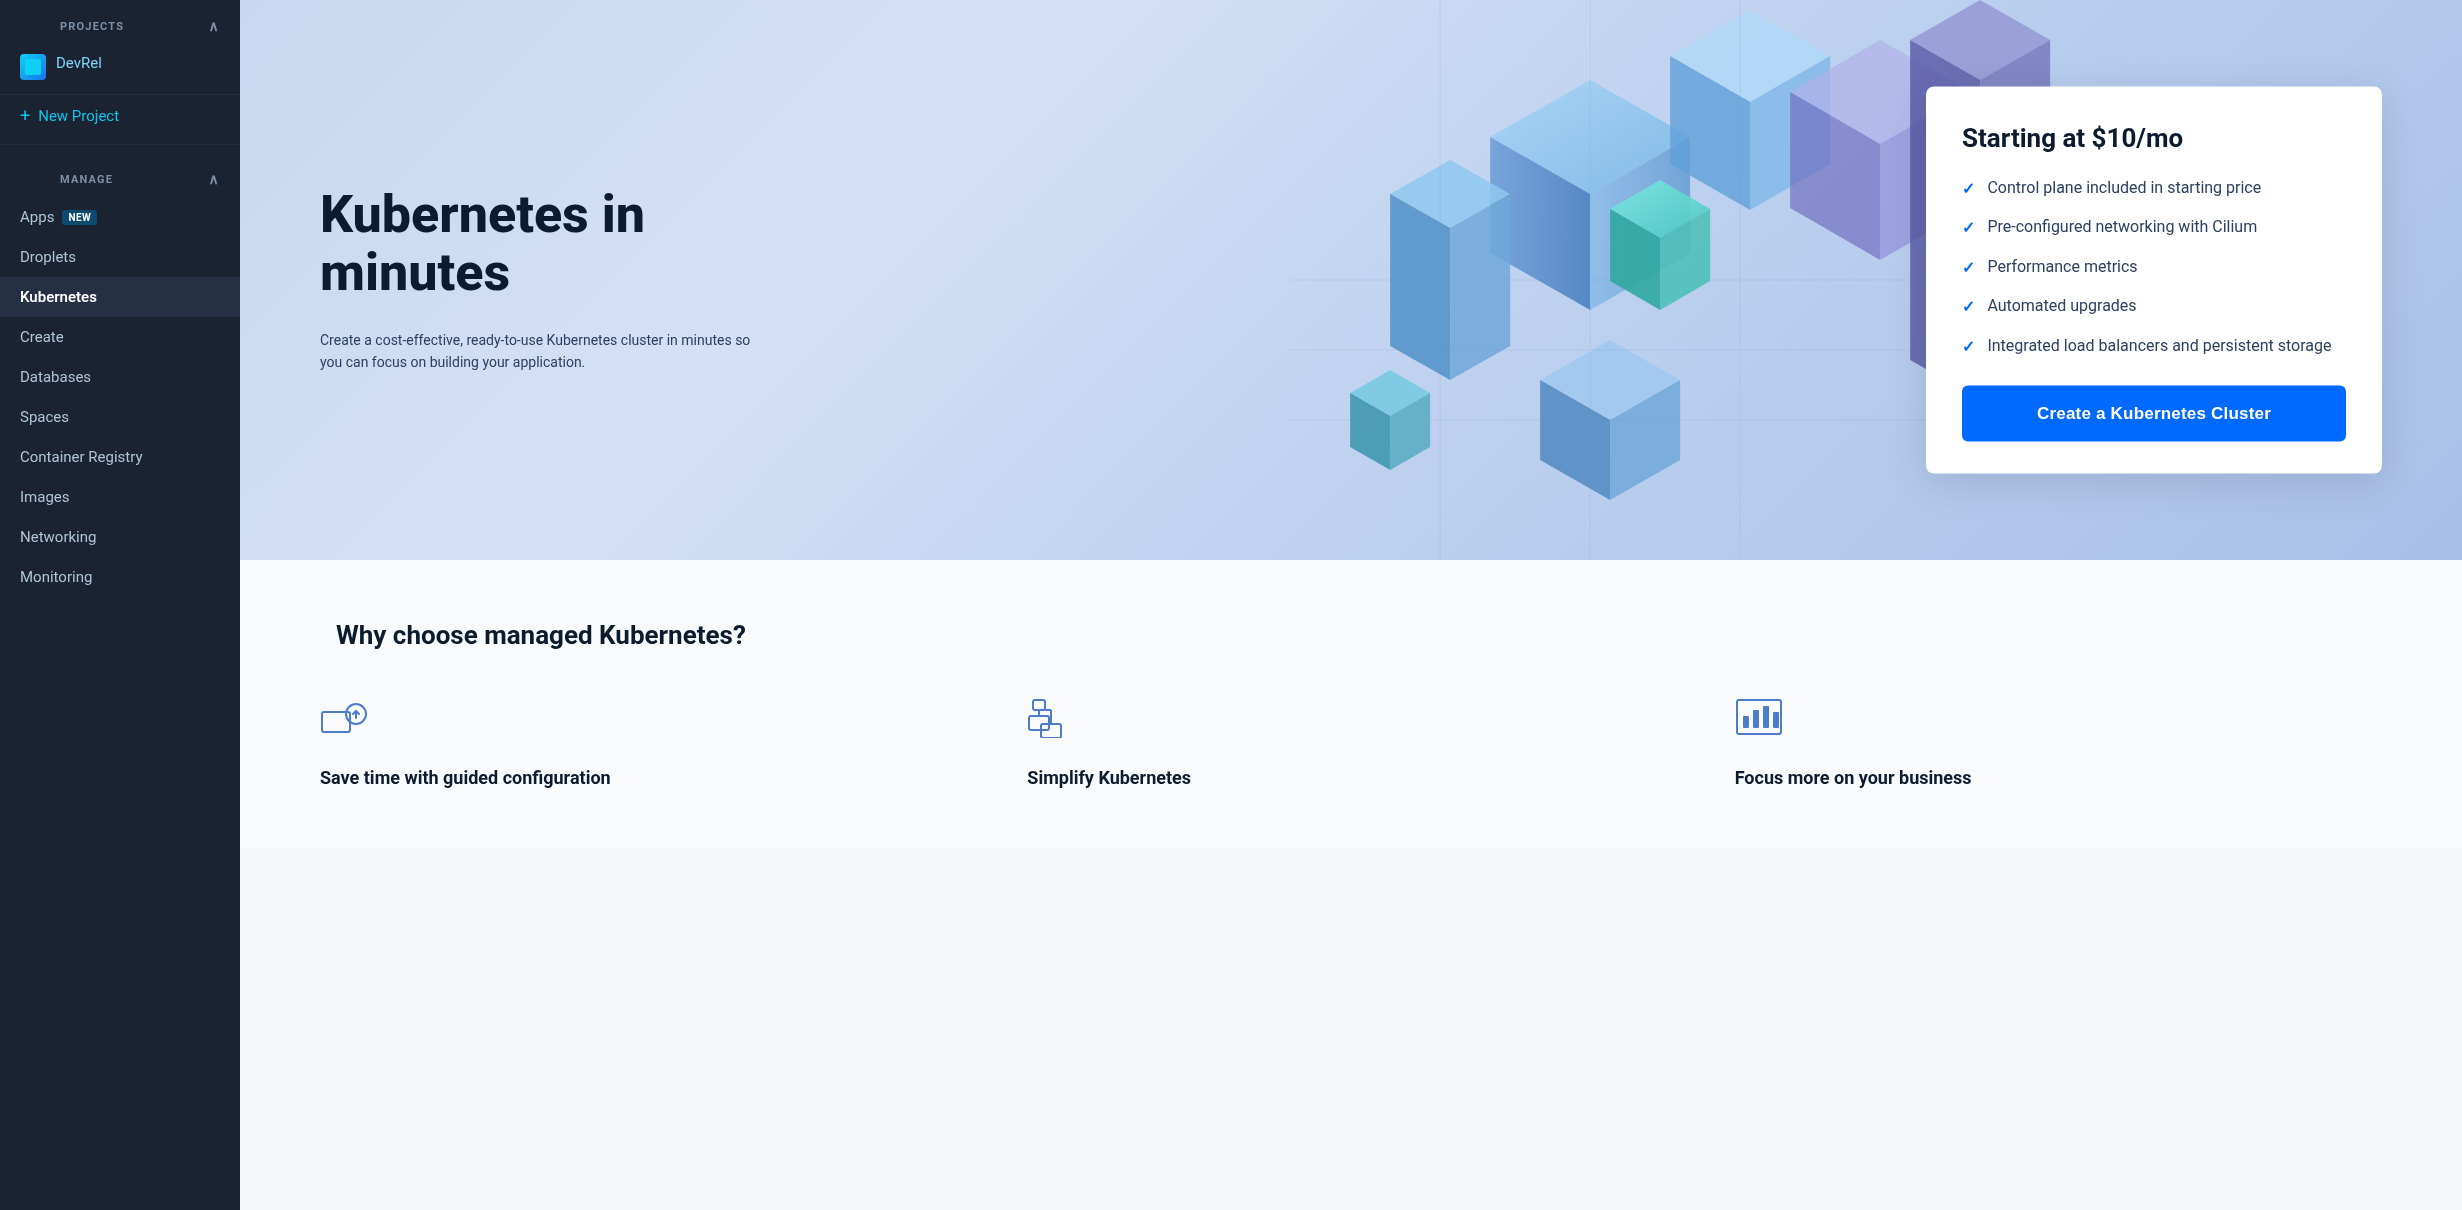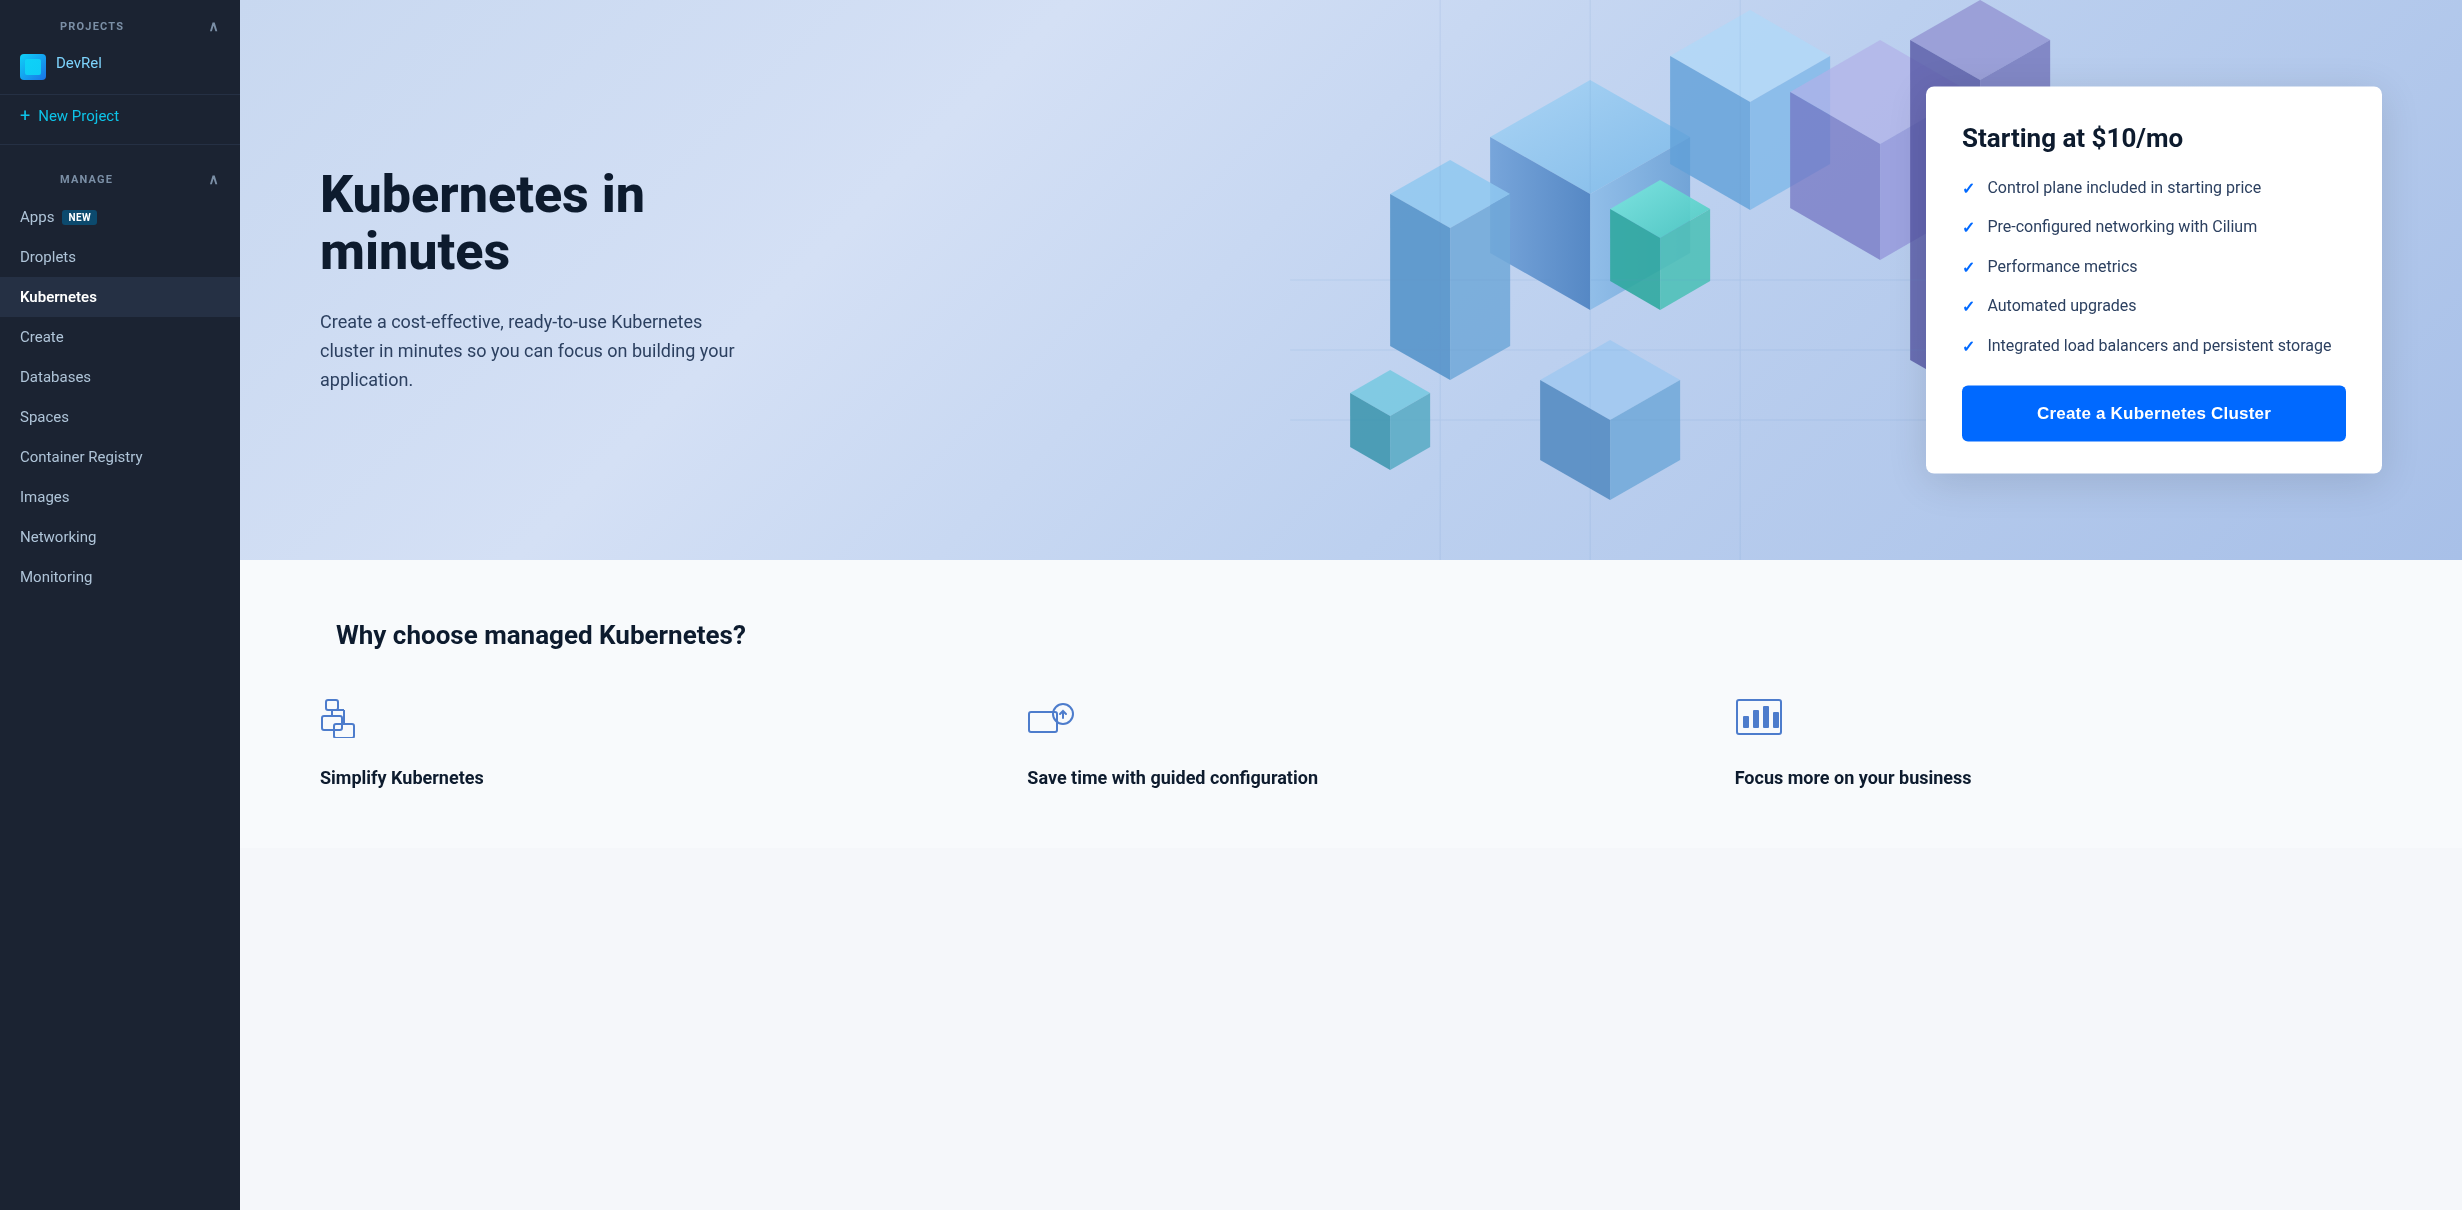--- a/index.html
+++ b/index.html
@@ -136,21 +136,21 @@
       max-width: 520px;
     }
     .hero-title {
       font-size: 52px;
       font-weight: 800;
       color: #0d1b2e;
       line-height: 1.1;
       margin-bottom: 28px;
     }
     .hero-desc {
-      font-size: 18px;
+      font-size: 14px;
       color: #2c4060;
       line-height: 1.6;
       max-width: 440px;
     }
 
     
     .pricing-card {
       position: absolute;
       right: 80px;
       top: 50%;
@@ -410,36 +410,36 @@
       <button class="cta-btn">Create a Kubernetes Cluster</button>
     </div>
   </div>
 
   <div class="why-section">
     <h2 class="why-title">Why choose managed Kubernetes?</h2>
     <div class="features-grid" id="features-grid">
 
     <div class="feature-card">
           <div class="feature-icon"><svg width="48" height="40" viewBox="0 0 48 40" fill="none" xmlns="http://www.w3.org/2000/svg">
+              <rect x="2" y="14" width="28" height="20" rx="2" stroke="#4d7ccc" stroke-width="2" fill="none"></rect>
+              <circle cx="36" cy="16" r="10" stroke="#4d7ccc" stroke-width="2" fill="none"></circle>
+              <path d="M33 16 L36 13 L39 16 M36 13 L36 20" stroke="#4d7ccc" stroke-width="2" stroke-linecap="round"></path>
+            </svg></div>
+          <div class="feature-card-title">Save time with guided configuration</div>
+        </div>
+        <div class="feature-card">
+          <div class="feature-icon"><svg width="48" height="40" viewBox="0 0 48 40" fill="none" xmlns="http://www.w3.org/2000/svg">
               <rect x="2" y="18" width="20" height="14" rx="2" stroke="#4d7ccc" stroke-width="2" fill="none"></rect>
               <rect x="14" y="26" width="20" height="14" rx="2" stroke="#4d7ccc" stroke-width="2" fill="none"></rect>
               <line x1="12" y1="18" x2="12" y2="12" stroke="#4d7ccc" stroke-width="2"></line>
               <line x1="24" y1="12" x2="24" y2="26" stroke="#4d7ccc" stroke-width="2"></line>
               <line x1="12" y1="12" x2="24" y2="12" stroke="#4d7ccc" stroke-width="2"></line>
               <rect x="6" y="2" width="12" height="10" rx="2" stroke="#4d7ccc" stroke-width="2" fill="none"></rect>
             </svg></div>
           <div class="feature-card-title">Simplify Kubernetes</div>
-        </div>
-        <div class="feature-card">
-          <div class="feature-icon"><svg width="48" height="40" viewBox="0 0 48 40" fill="none" xmlns="http://www.w3.org/2000/svg">
-              <rect x="2" y="14" width="28" height="20" rx="2" stroke="#4d7ccc" stroke-width="2" fill="none"></rect>
-              <circle cx="36" cy="16" r="10" stroke="#4d7ccc" stroke-width="2" fill="none"></circle>
-              <path d="M33 16 L36 13 L39 16 M36 13 L36 20" stroke="#4d7ccc" stroke-width="2" stroke-linecap="round"></path>
-            </svg></div>
-          <div class="feature-card-title">Save time with guided configuration</div>
         </div>
         <div class="feature-card">
           <div class="feature-icon"><svg width="48" height="40" viewBox="0 0 48 40" fill="none" xmlns="http://www.w3.org/2000/svg">
               <rect x="2" y="2" width="44" height="34" rx="2" stroke="#4d7ccc" stroke-width="2" fill="none"></rect>
               <rect x="8" y="18" width="6" height="12" fill="#4d7ccc" rx="1"></rect>
               <rect x="18" y="12" width="6" height="18" fill="#4d7ccc" rx="1"></rect>
               <rect x="28" y="8" width="6" height="22" fill="#4d7ccc" rx="1"></rect>
               <rect x="38" y="14" width="6" height="16" fill="#4d7ccc" rx="1"></rect>
             </svg></div>
           <div class="feature-card-title">Focus more on your business</div>

